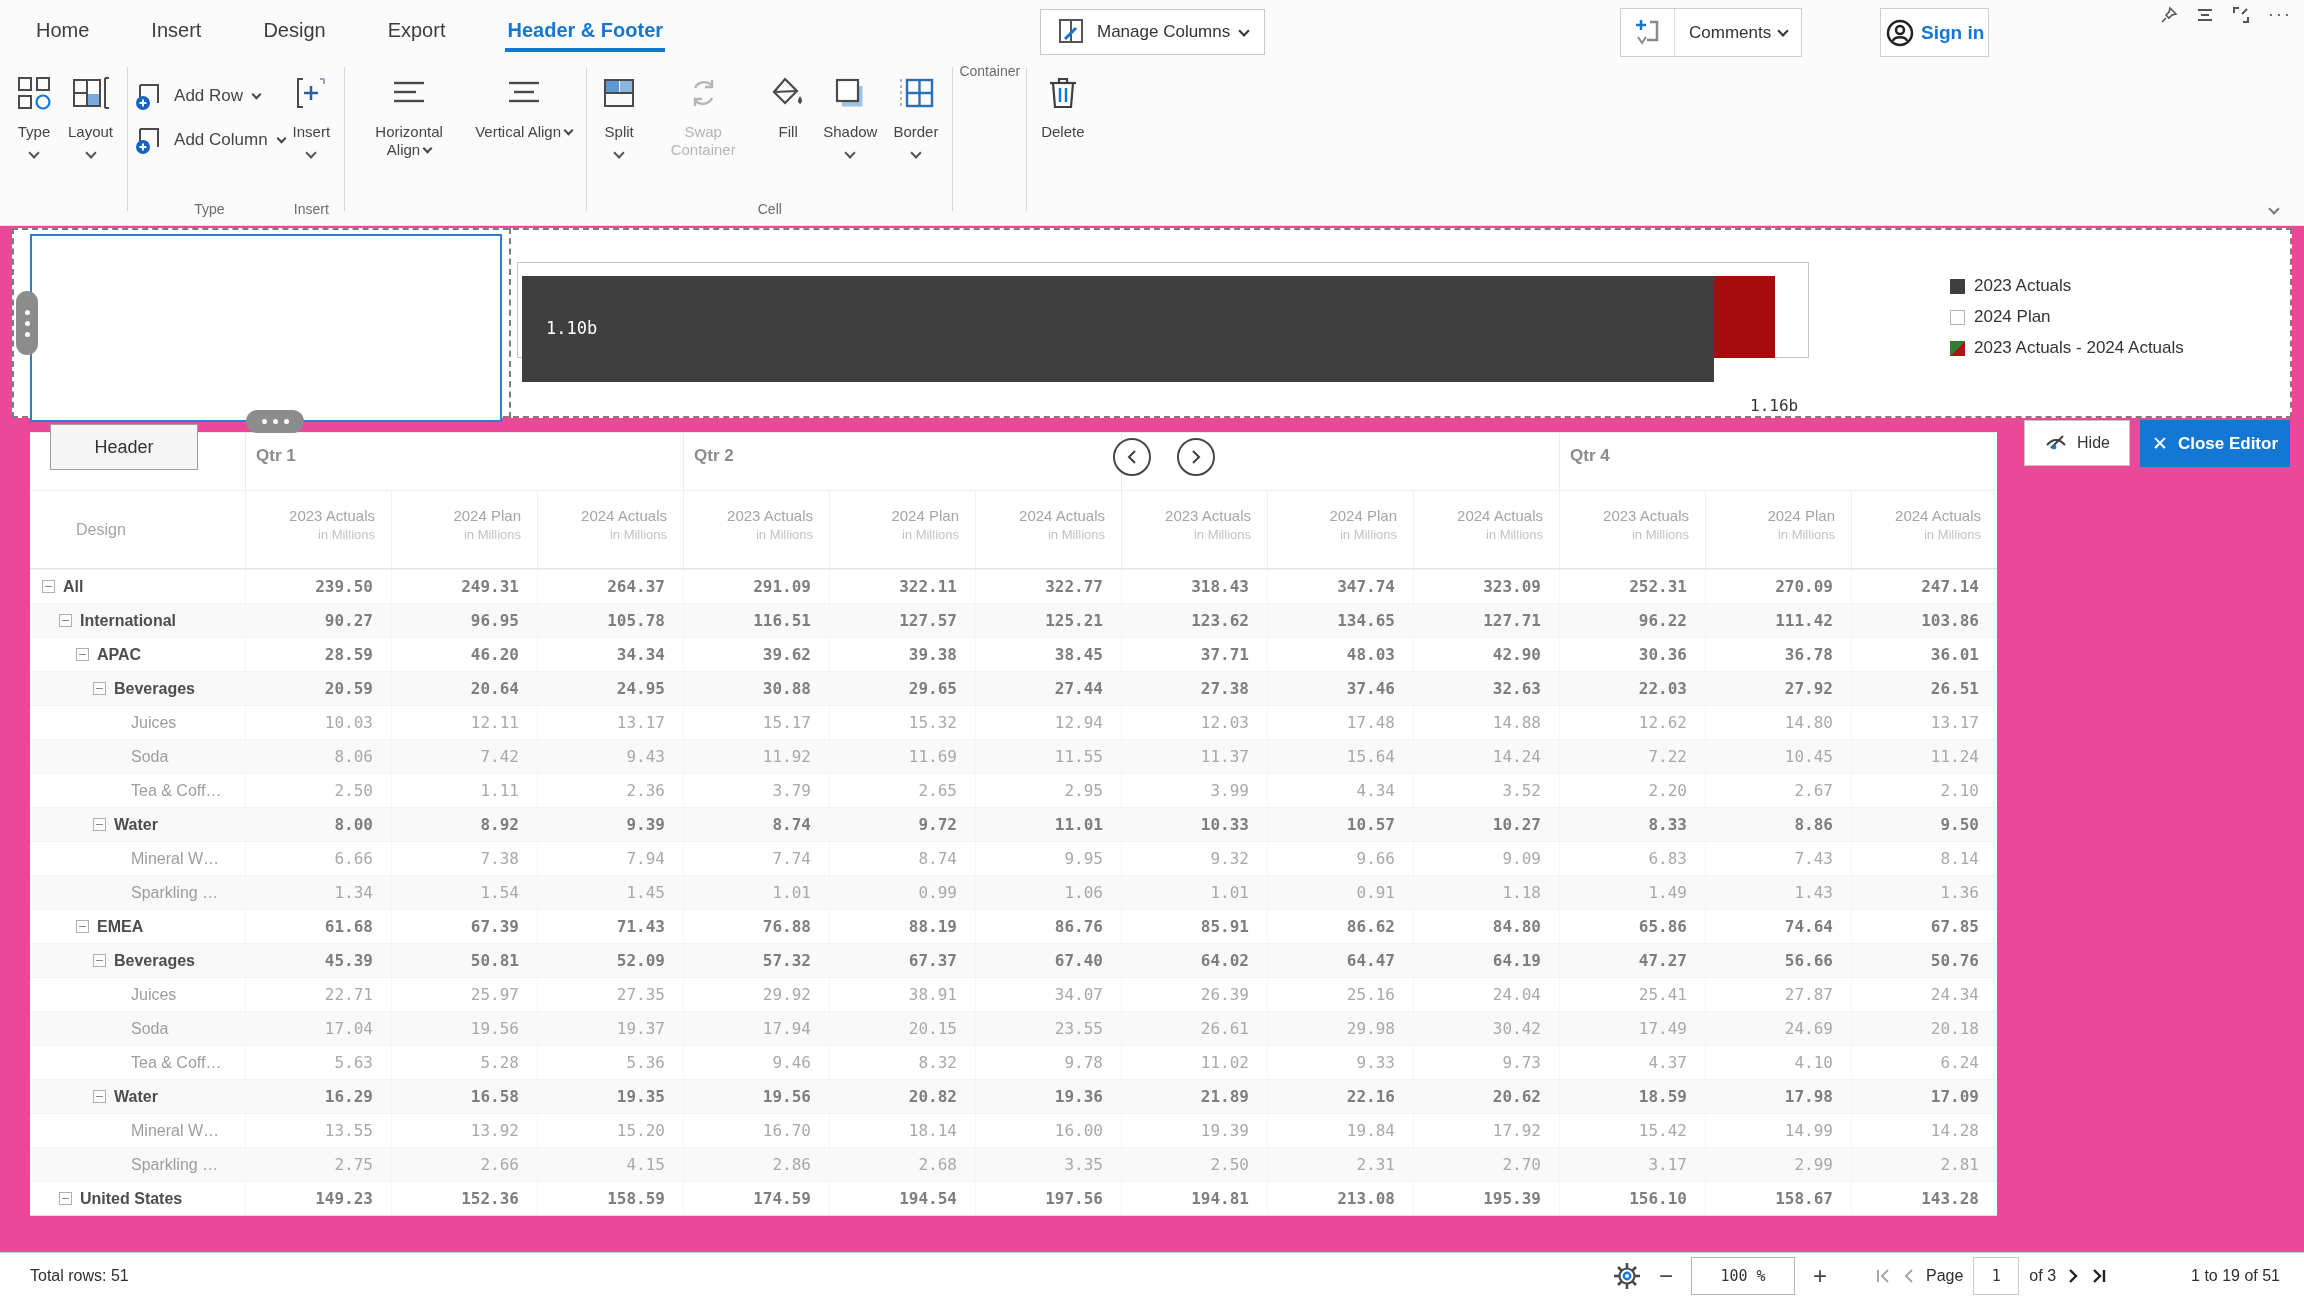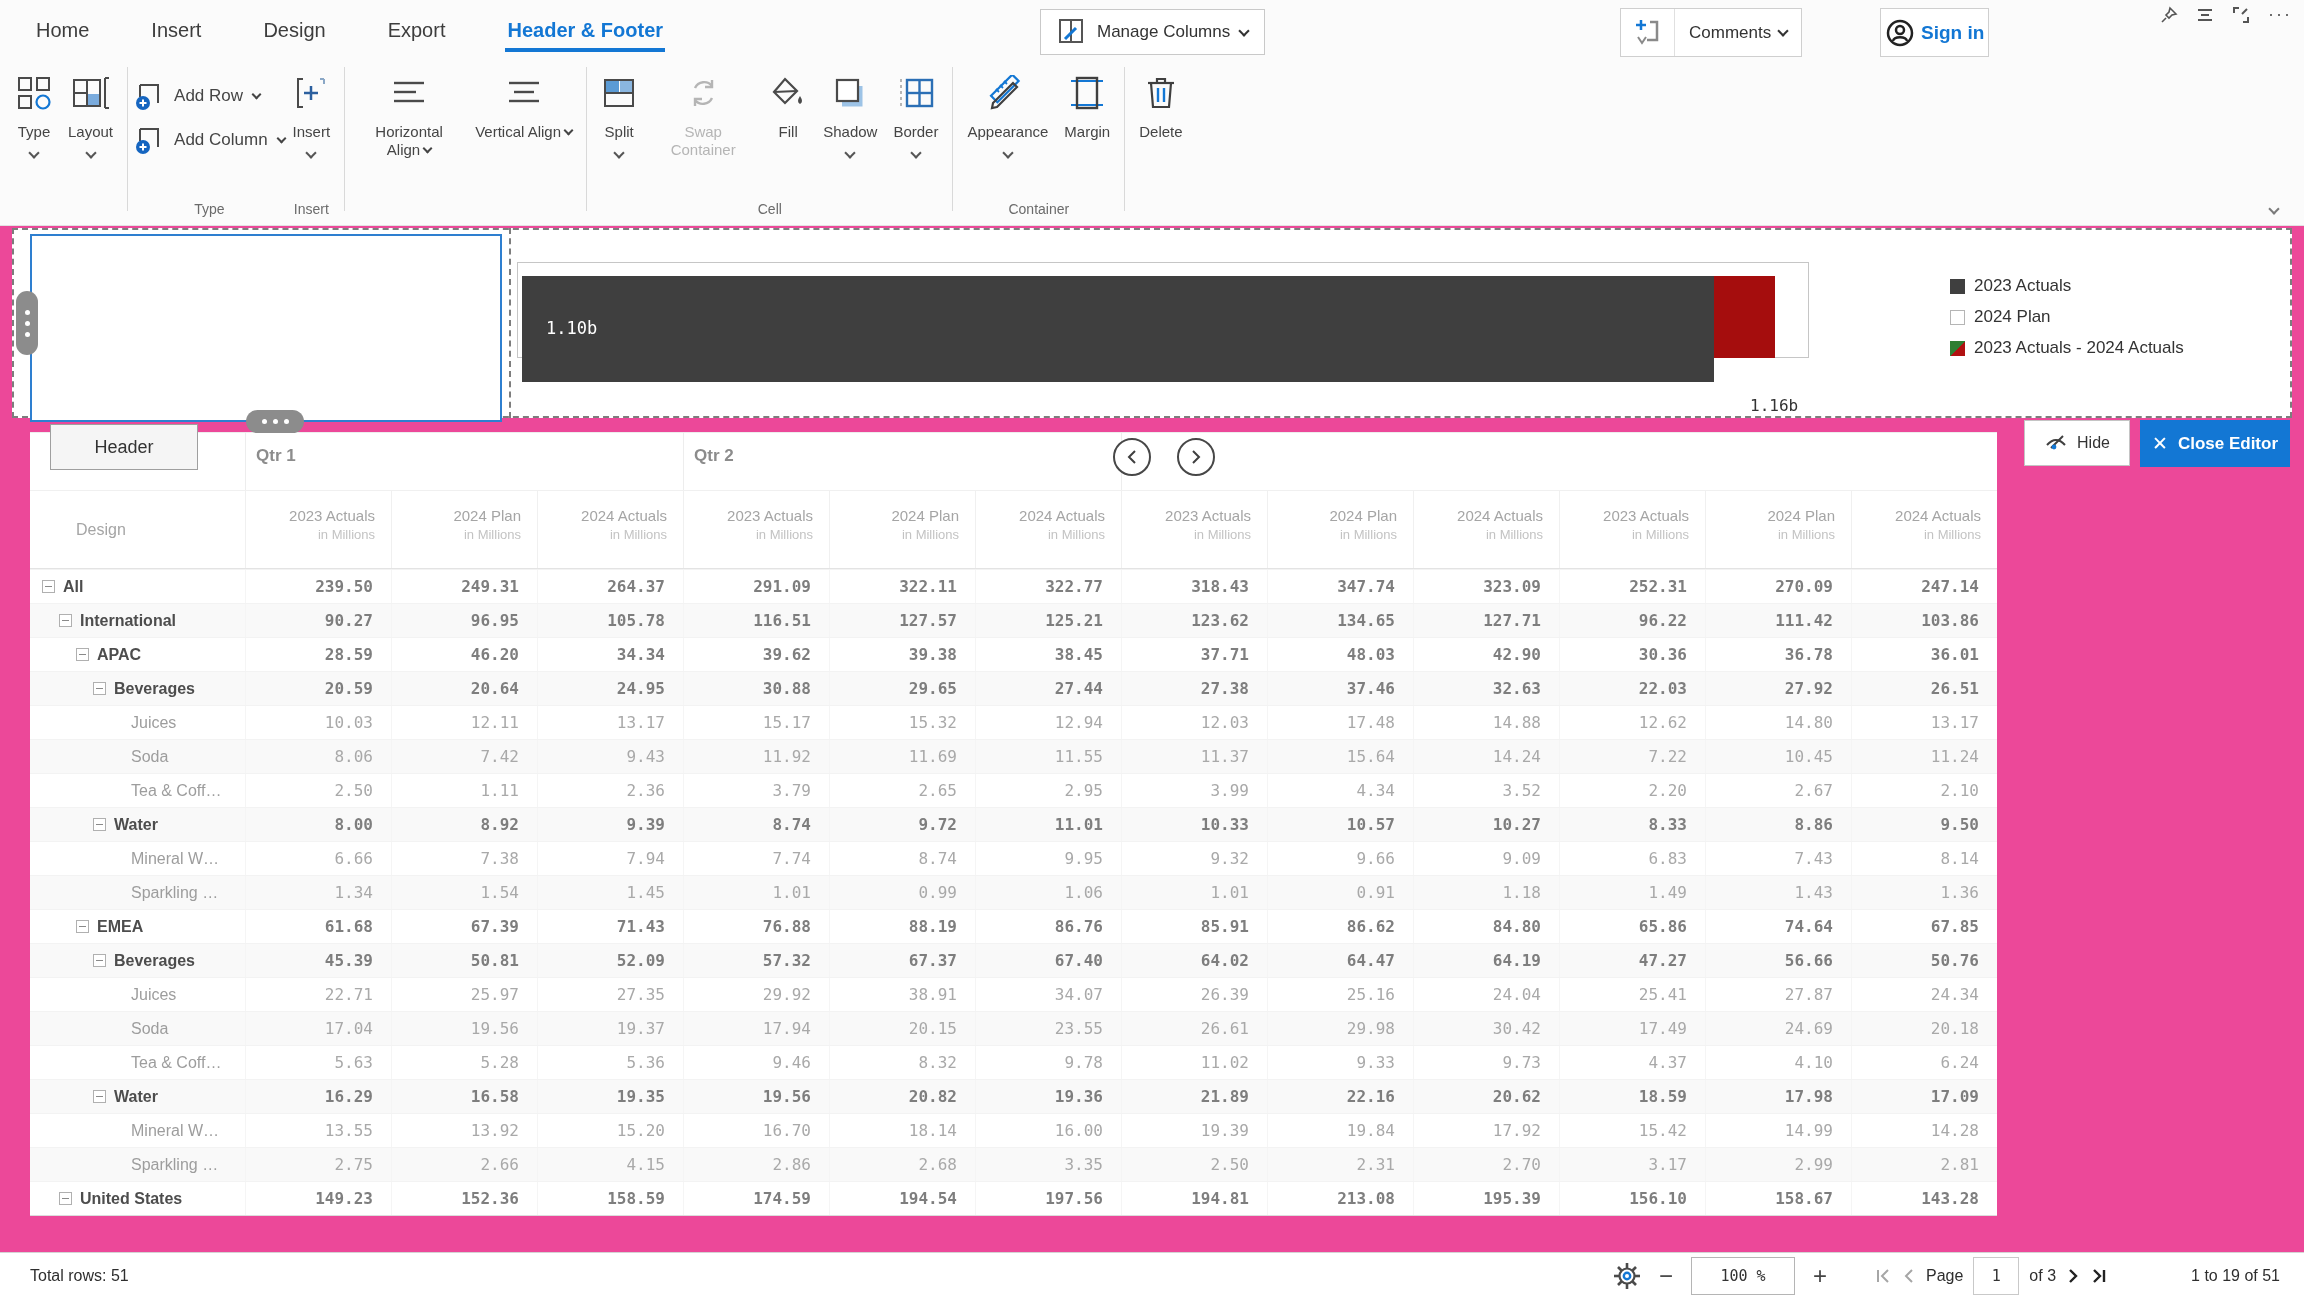--- a/index.html
+++ b/index.html
@@ -340,43 +340,20 @@
               </span>
             <span class="lb">Border</span>
             <span class="cv chev"></span>
           </div>
         </div>
         <div class="tg-label">Cell</div>
       </div>
       <div class="tdiv"></div>
 
       <div class="tgroup">
-        <div class="tg-btns">
-          <div class="tb-btn">
-            <span class="ic">
-                <svg width="40" height="36" viewBox="0 0 40 36">
-                  <rect x="10" y="2" width="9" height="30" transform="rotate(45 20 18)" fill="none" stroke="#1377d4" stroke-width="2.2"></rect>
-                  <path d="M12 10 l3 3 M16 6 l3 3 M8 14 l3 3" stroke="#1377d4" stroke-width="1.8"></path>
-                  <path d="M9 32 l-5 1 1-5 20-20 4 4 Z" fill="none" stroke="#3f3f3f" stroke-width="2.2"></path>
-                </svg>
-              </span>
-            <span class="lb">Appearance</span>
-            <span class="cv chev"></span>
-          </div>
-          <div class="tb-btn">
-            <span class="ic">
-                <svg width="36" height="36" viewBox="0 0 36 36">
-                  <line x1="2" y1="6" x2="34" y2="6" stroke="#1377d4" stroke-width="2"></line>
-                  <line x1="2" y1="30" x2="34" y2="30" stroke="#1377d4" stroke-width="2"></line>
-                  <rect x="8" y="3" width="20" height="30" fill="none" stroke="#3f3f3f" stroke-width="2.4"></rect>
-                </svg>
-              </span>
-            <span class="lb">Margin</span>
-          </div>
-        </div>
         <div class="tg-label">Container</div>
       </div>
       <div class="tdiv"></div>
 
       <div class="tgroup">
         <div class="tg-btns">
           <div class="tb-btn">
             <span class="ic">
                 <svg width="32" height="36" viewBox="0 0 32 36">
                   <path d="M6 8 h20 l-2 24 h-16 Z" fill="none" stroke="#3f3f3f" stroke-width="2.2"></path>
@@ -447,20 +424,21 @@
     <span class="close-x">✕</span>
     <span>Close Editor</span>
   </div>
 
   <div class="ptable">
     <div class="qrow">
       <div class="qblank"></div>
     <div class="qcell">Qtr 1</div>
         <div class="qcell">Qtr 2</div>
         <div class="qcell"></div>
+        <div class="qcell">Qtr 4</div>
       </div>
     <div class="colrow">
       <div class="rcell">
           <span>Design</span>
         </div>
     <div class="ccell">
           <div class="cname">2023 Actuals</div>
           <div class="csub">in Millions</div>
         </div>
         <div class="ccell">

